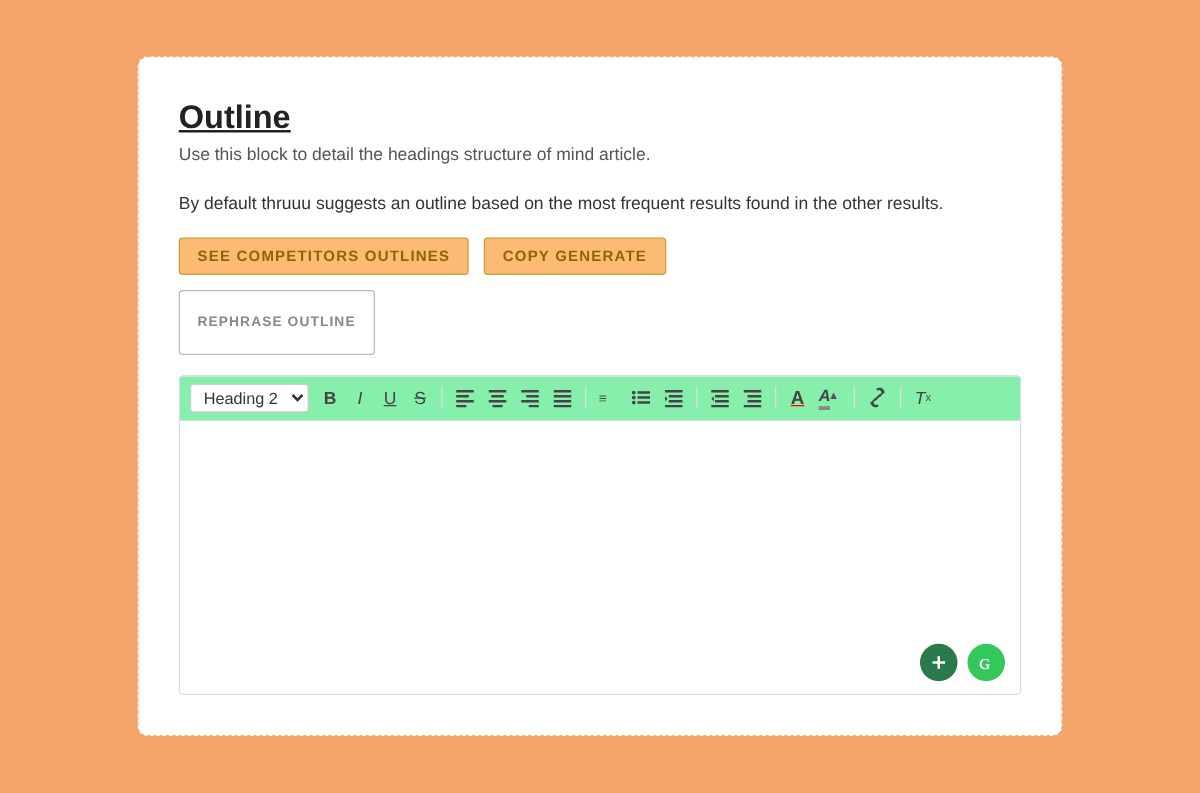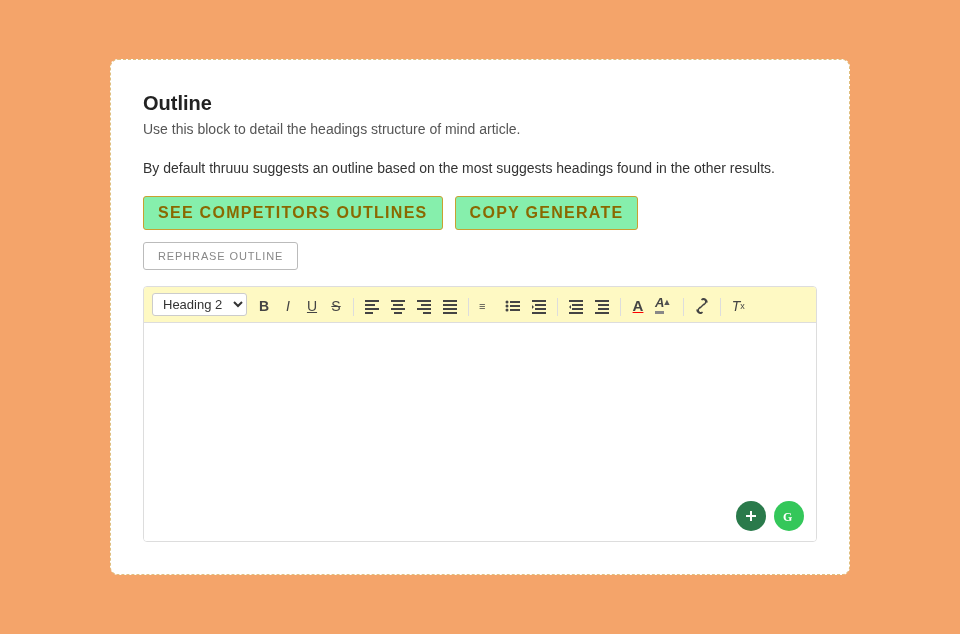--- a/index.html
+++ b/index.html
@@ -16,24 +16,25 @@
 
     .outer-card {
       background: #fff;
       border: 1.5px dashed #e0c080;
       border-radius: 8px;
       width: 740px;
       padding: 32px 32px 32px 32px;
     }
 
     .page-title {
-      font-size: 20px;
+      font-size: 26px;
       font-weight: 600;
       color: #222;
       margin-bottom: 6px;
+      text-decoration: underline;
     }
 
     .page-subtitle {
       font-size: 14px;
       color: #555;
       margin-bottom: 20px;
     }
 
     .description-text {
       font-size: 14px;
@@ -48,56 +49,56 @@
     }
 
     .btn-row {
       display: flex;
       gap: 12px;
       margin-bottom: 12px;
     }
 
     .btn-outline-gold {
       border: 1.5px solid #c8a030;
-      background: #86efac;
+      background: #fdba74;
       color: #8a6800;
-      font-size: 16px;
+      font-size: 12px;
       font-weight: 700;
       letter-spacing: 0.08em;
       padding: 7px 14px;
       cursor: pointer;
       border-radius: 3px;
     }
 
     .btn-outline-gray {
       border: 1.5px solid #bbb;
       background: #fff;
       color: #888;
       font-size: 11px;
-      font-weight: 400;
+      font-weight: 700;
       letter-spacing: 0.08em;
-      padding: 7px 14px;
+      padding: 19px 14px;
       cursor: pointer;
       border-radius: 3px;
     }
 
     .editor-wrapper {
       border: 1px solid #ddd;
       border-radius: 4px;
       margin-top: 16px;
       overflow: hidden;
     }
 
     .toolbar {
       display: flex;
-      align-items: flex-end;
+      align-items: center;
       gap: 2px;
       padding: 6px 8px;
       border-bottom: 1px solid #ddd;
-      background: #fef9c3;
+      background: #86efac;
       flex-wrap: nowrap;
     }
 
     .toolbar-select {
       font-size: 13px;
       border: 1px solid #ccc;
       border-radius: 3px;
       padding: 2px 6px;
       cursor: pointer;
       color: #333;
@@ -170,21 +171,21 @@
       height: 16px;
     }
   </style>
 </head>
 <body>
 
 <div class="outer-card">
   <h1 class="page-title">Outline</h1>
   <p class="page-subtitle">Use this block to detail the headings structure of mind article.</p>
 
-  <p class="description-text">By default thruuu suggests an outline based on the most suggests headings found in the other results.</p>
+  <p class="description-text">By default thruuu suggests an outline based on the most frequent results found in the other results.</p>
 
 
   <div class="btn-row">
     <button class="btn-outline-gold">SEE COMPETITORS OUTLINES</button>
     <button class="btn-outline-gold">COPY GENERATE</button>
   </div>
   <div class="btn-row">
     <button class="btn-outline-gray">REPHRASE OUTLINE</button>
   </div>
 

